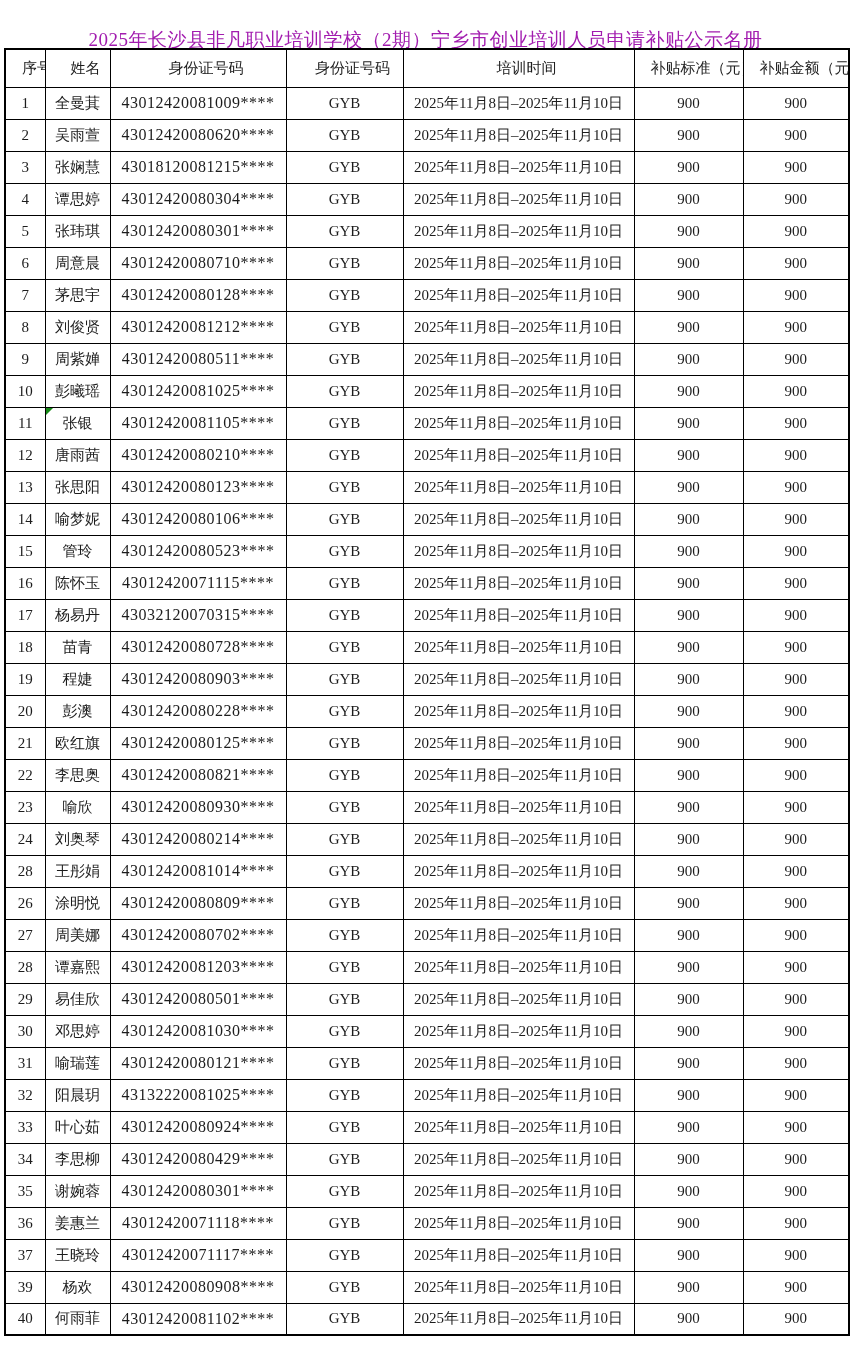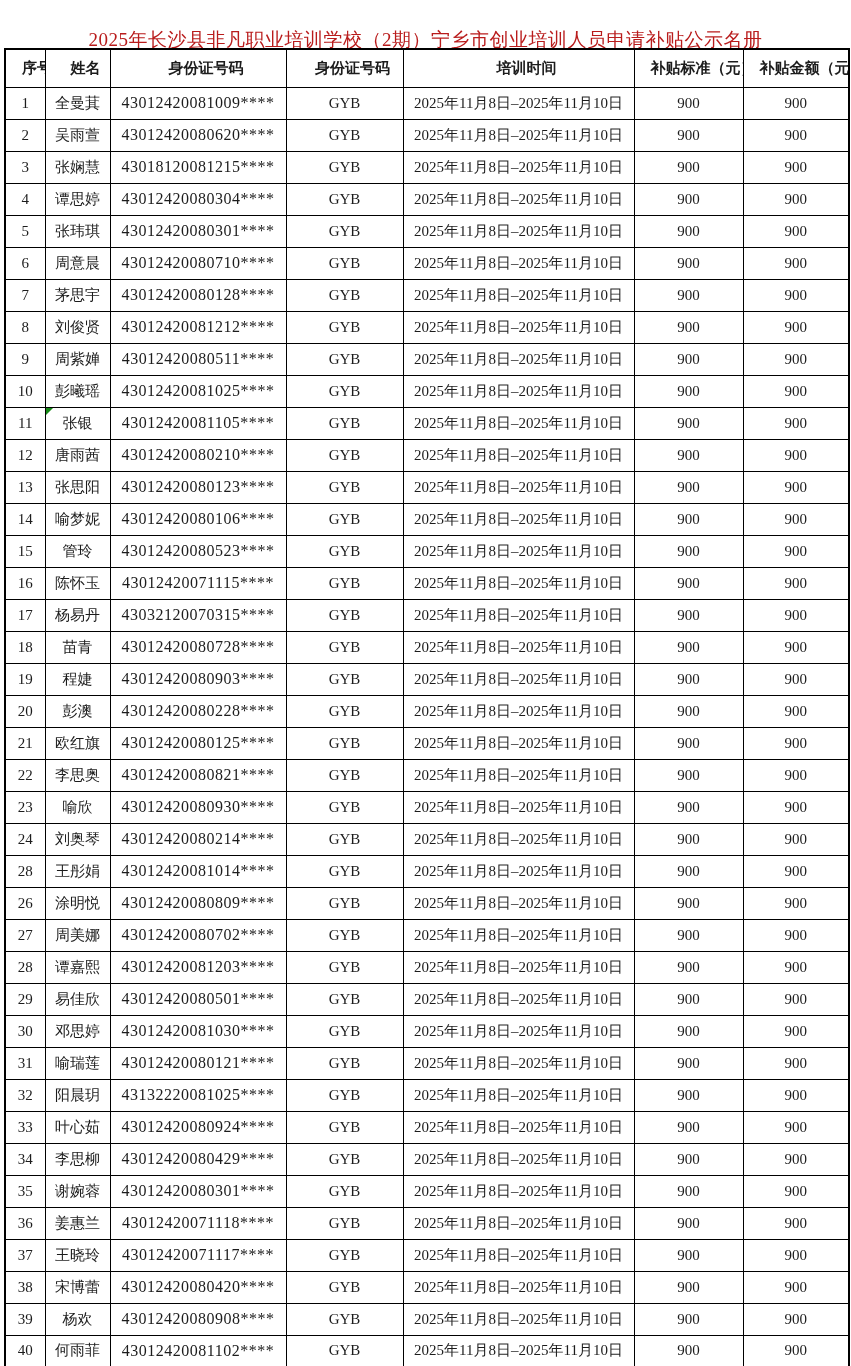--- a/index.html
+++ b/index.html
@@ -13,21 +13,21 @@
 
   .title-bar {
     height: 48px;
     display: flex;
     align-items: center;
     justify-content: center;
   }
   .title-bar .title-text {
     font-size: 19px;
     letter-spacing: 0.5px;
-    color: #b91c1c;
+    color: #a21caf;
     white-space: nowrap;
     margin-top: 32px;
   }
 
   table.roster {
     position: absolute;
     left: 4px;
     top: 48px;
     width: 844px;
     border-collapse: collapse;
@@ -40,21 +40,21 @@
     text-align: center;
     vertical-align: middle;
     white-space: nowrap;
     overflow: hidden;
     position: relative;
     padding: 0;
   }
   table.roster thead tr { height: 38px; }
   table.roster tbody tr { height: 32px; }
   table.roster th {
-    font-weight: 700;
+    font-weight: 400;
     font-size: 15px;
     padding-left: 16px;
   }
   table.roster td { font-size: 15px; }
   table.roster td.col-id-number {
     font-size: 16px;
     letter-spacing: 0.5px;
     margin-left: 8px;
   }
   table.roster td.col-index { font-size: 15px; }
@@ -425,29 +425,20 @@
       <tr>
         <td class="col-index">37</td>
         <td class="col-name">王晓玲</td>
         <td class="col-id-number">43012420071117****</td>
         <td class="col-training-content">GYB</td>
         <td class="col-training-time">2025年11月8日–2025年11月10日</td>
         <td class="col-subsidy-standard">900</td>
         <td class="col-subsidy-amount">900</td>
       </tr>
       <tr>
-        <td class="col-index">38</td>
-        <td class="col-name">宋博蕾</td>
-        <td class="col-id-number">43012420080420****</td>
-        <td class="col-training-content">GYB</td>
-        <td class="col-training-time">2025年11月8日–2025年11月10日</td>
-        <td class="col-subsidy-standard">900</td>
-        <td class="col-subsidy-amount">900</td>
-      </tr>
-      <tr>
         <td class="col-index">39</td>
         <td class="col-name">杨欢</td>
         <td class="col-id-number">43012420080908****</td>
         <td class="col-training-content">GYB</td>
         <td class="col-training-time">2025年11月8日–2025年11月10日</td>
         <td class="col-subsidy-standard">900</td>
         <td class="col-subsidy-amount">900</td>
       </tr>
       <tr>
         <td class="col-index">40</td>

